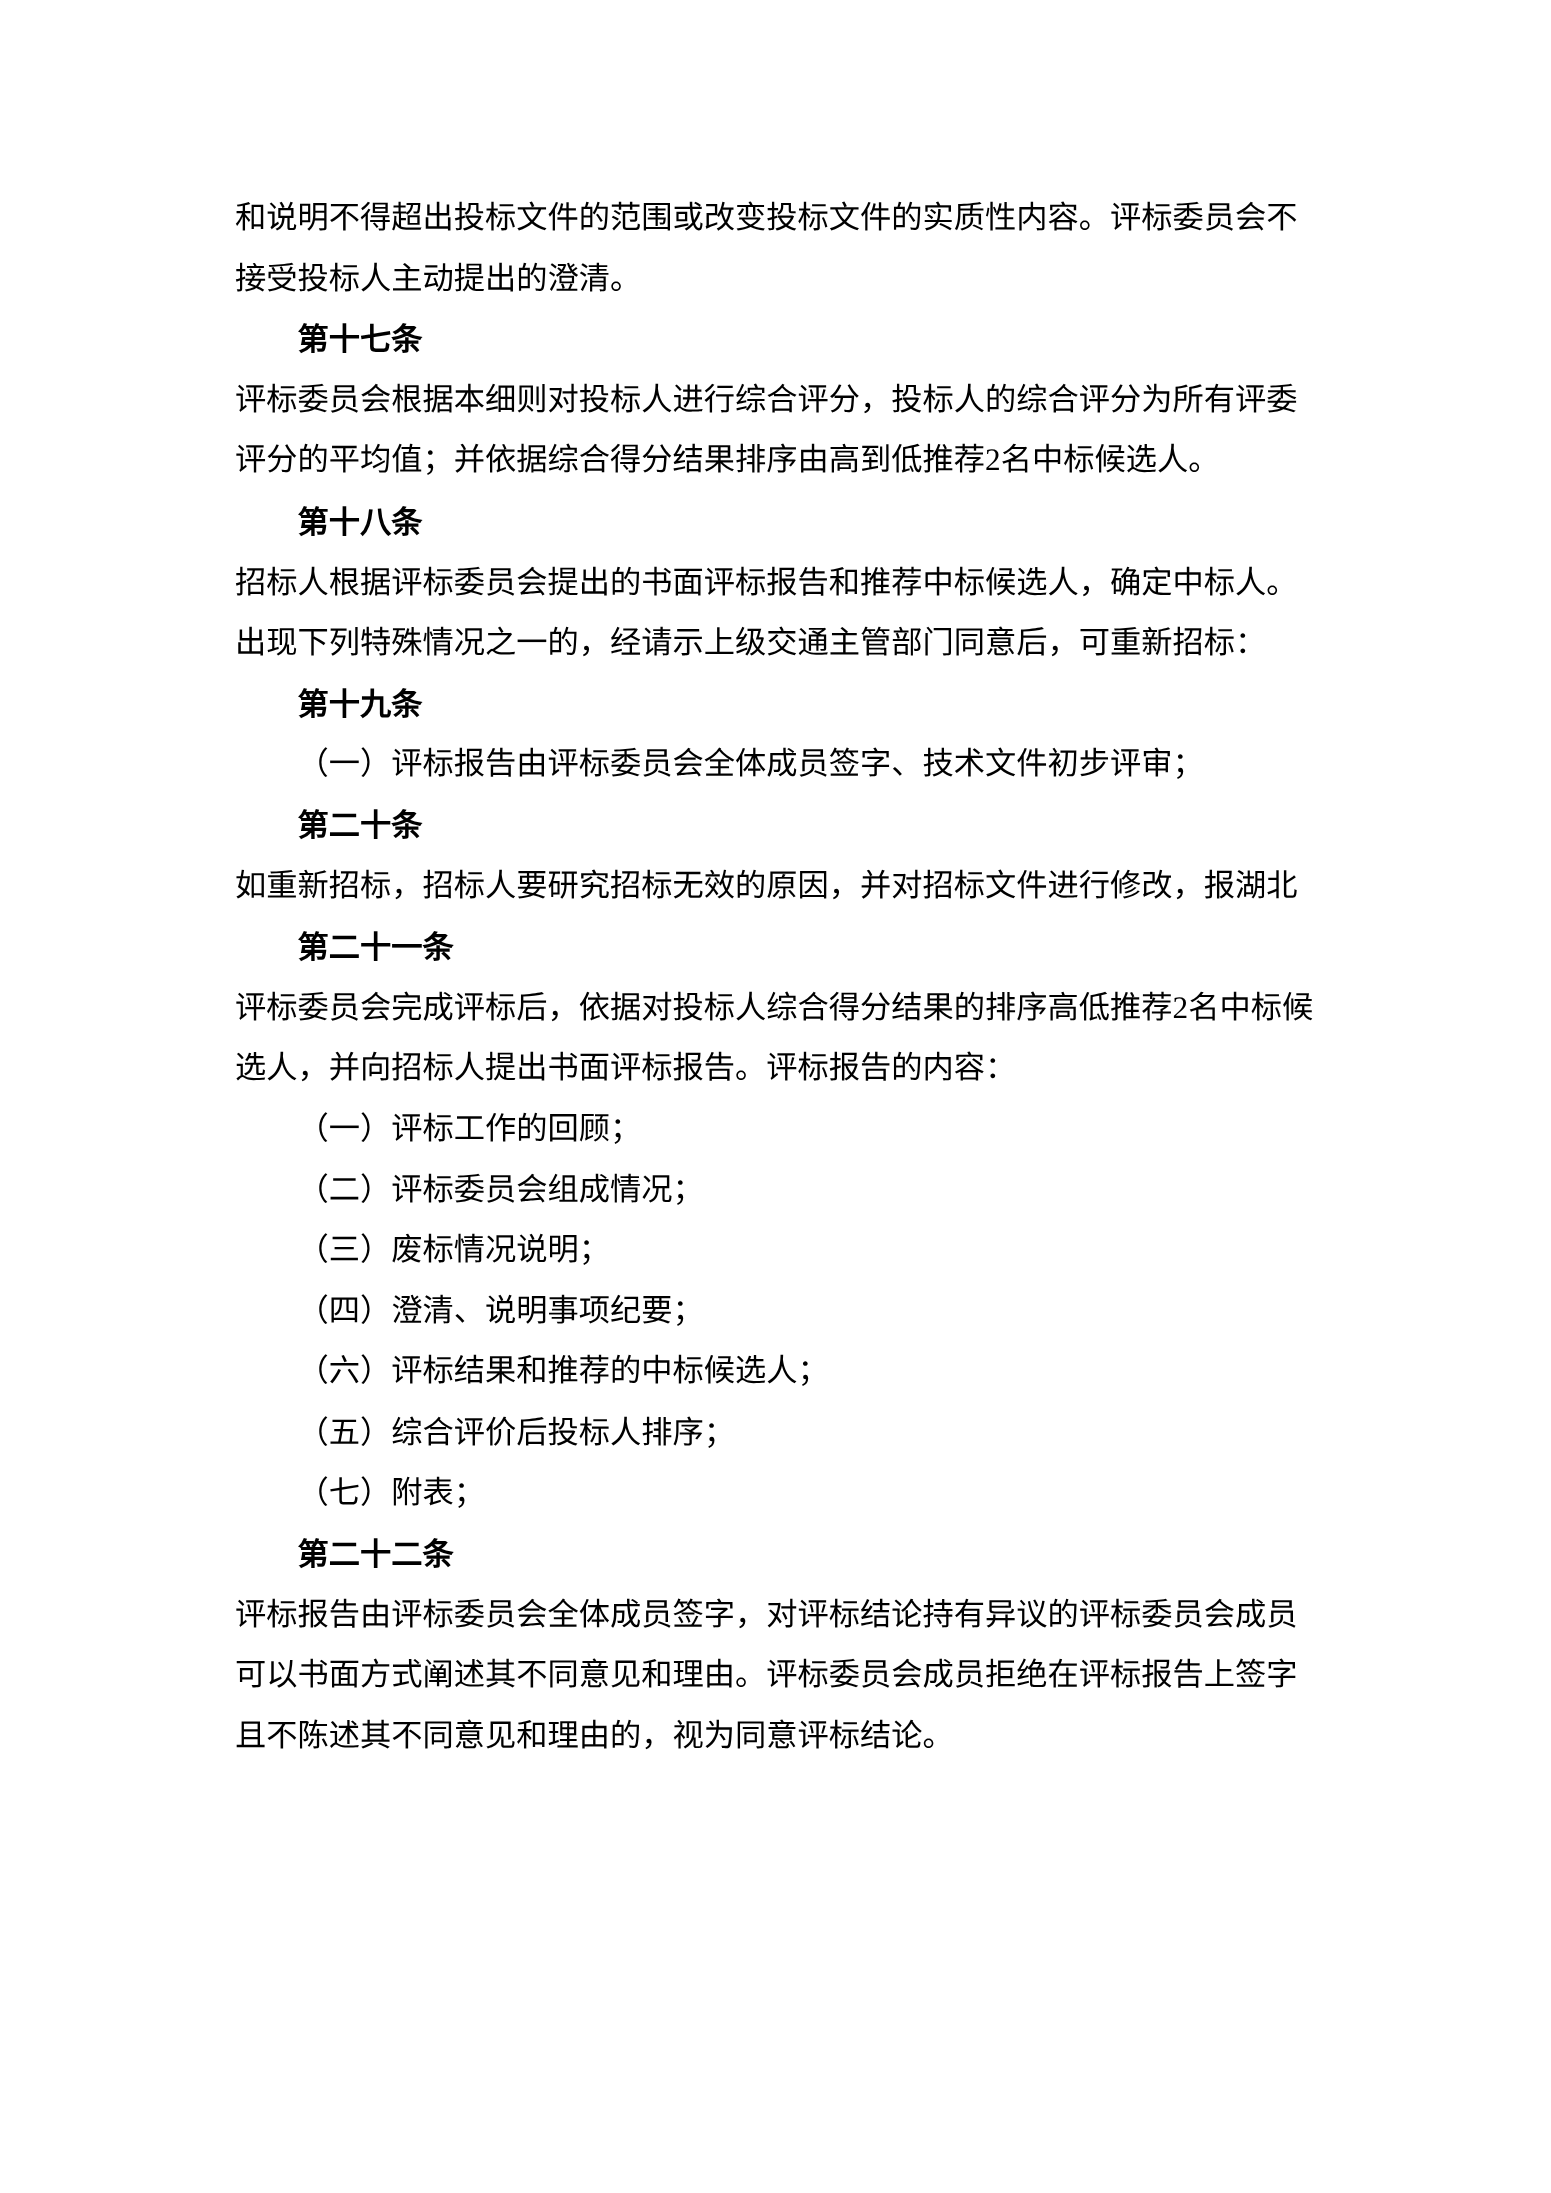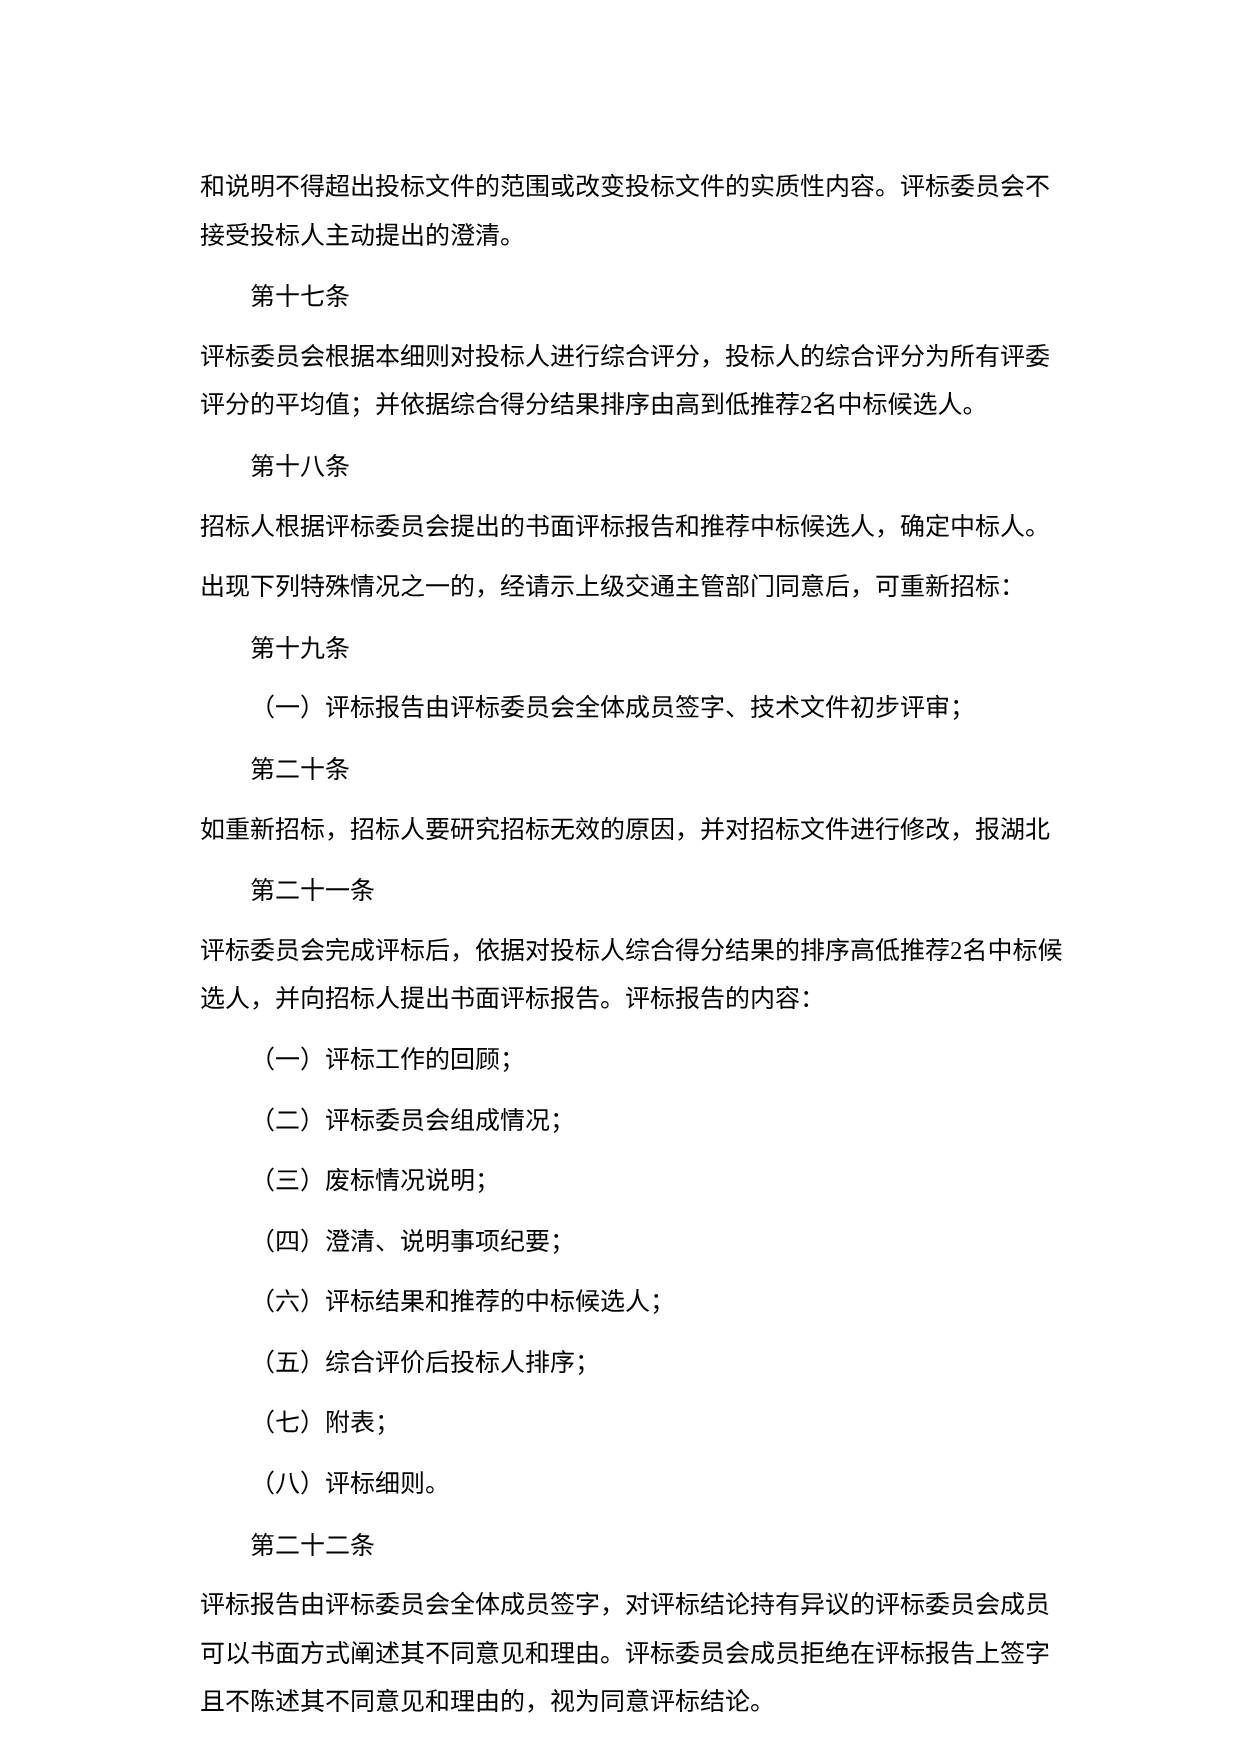--- a/index.html
+++ b/index.html
@@ -17,28 +17,28 @@
     overflow: hidden;
   }
   .content {
     position: absolute;
     left: 188px;
     top: 151px;
     width: 890px;
     font-size: 25px;
     line-height: 48.6px;
   }
-  .block { margin: 12px; padding: 0; }
+  .block { margin: 0; padding: 0; }
   .line {
     white-space: pre;
     text-align: left;
   }
   .block.heading .line {
     font-family: "Liberation Sans", "DejaVu Sans", sans-serif;
-    font-weight: 400;
+    font-weight: 700;
     text-indent: 2em;
   }
   .block.item .line {
     text-indent: 2em;
   }
 </style>
 </head>
 <body>
 
 <div class="page">
@@ -96,23 +96,20 @@
       </div>
       <div class="block item">
         <div class="line">（六）评标结果和推荐的中标候选人；</div>
       </div>
       <div class="block item">
         <div class="line">（五）综合评价后投标人排序；</div>
       </div>
       <div class="block item">
         <div class="line">（七）附表；</div>
       </div>
-      <div class="block item">
-        <div class="line">（八）评标细则。</div>
-      </div>
       <div class="block heading">
         <div class="line">第二十二条</div>
       </div>
       <div class="block paragraph">
         <div class="line">评标报告由评标委员会全体成员签字，对评标结论持有异议的评标委员会成员</div>
         <div class="line">可以书面方式阐述其不同意见和理由。评标委员会成员拒绝在评标报告上签字</div>
         <div class="line">且不陈述其不同意见和理由的，视为同意评标结论。</div>
       </div>
     </div>
 </div>

